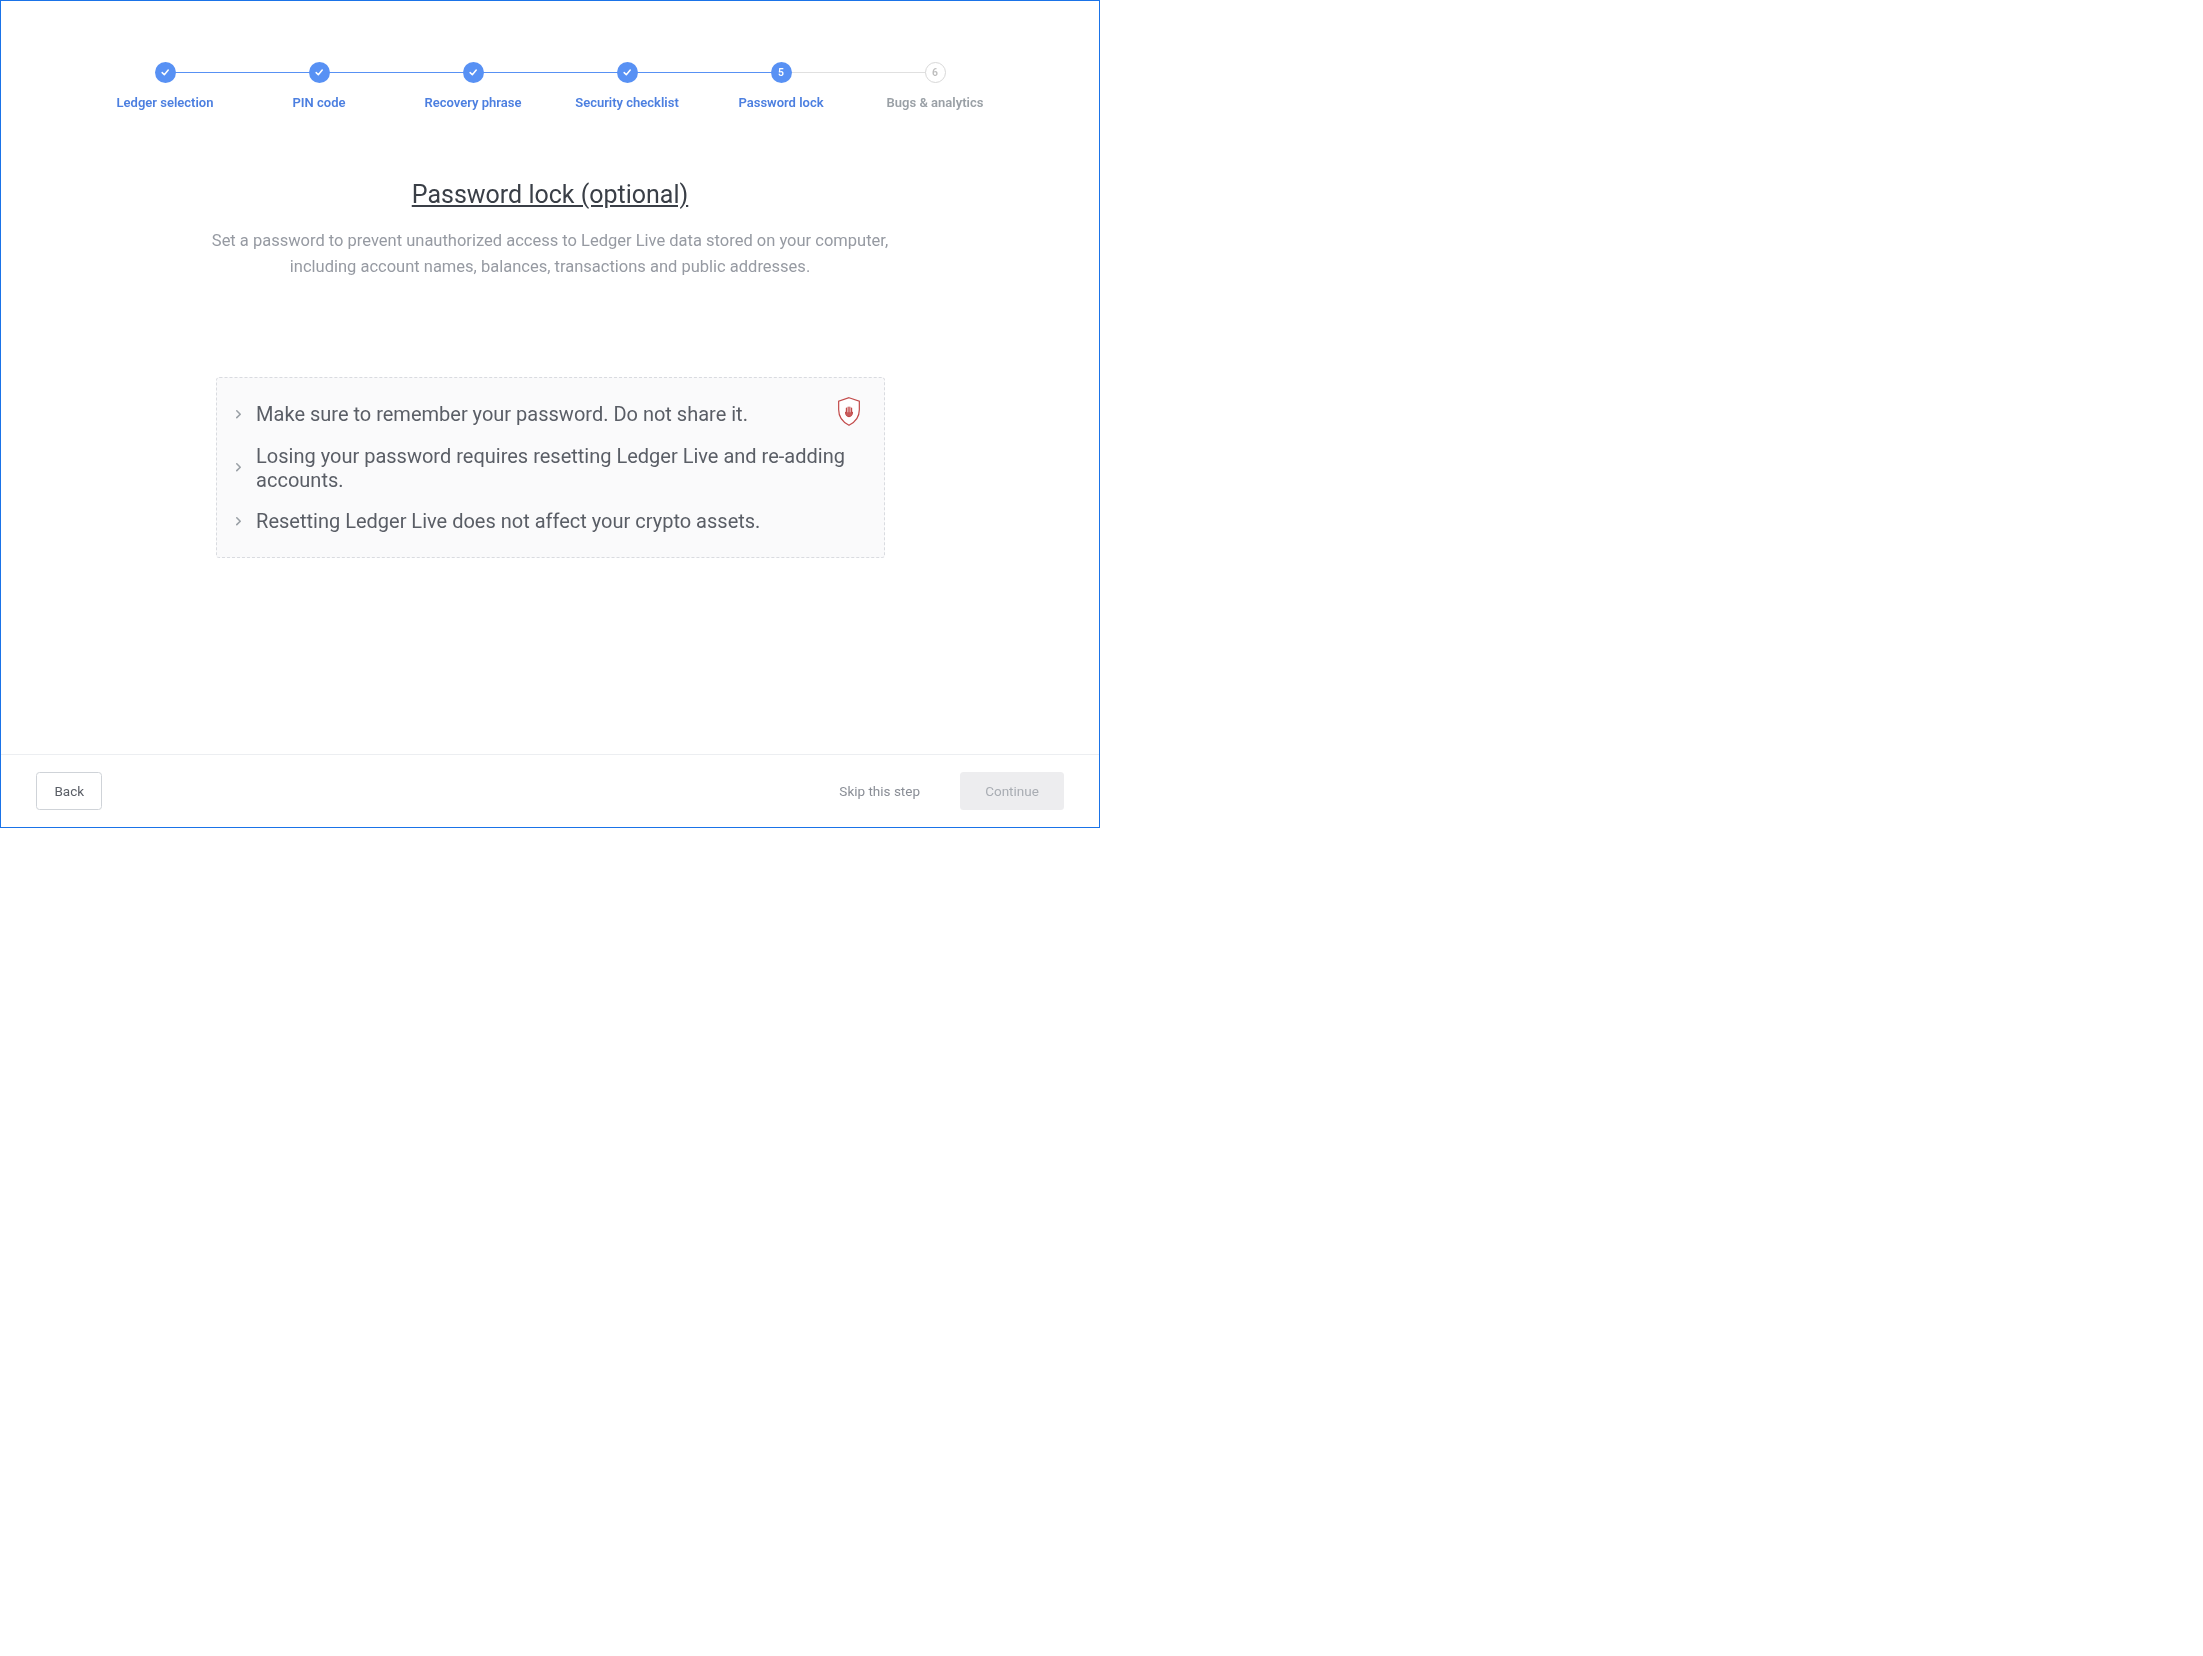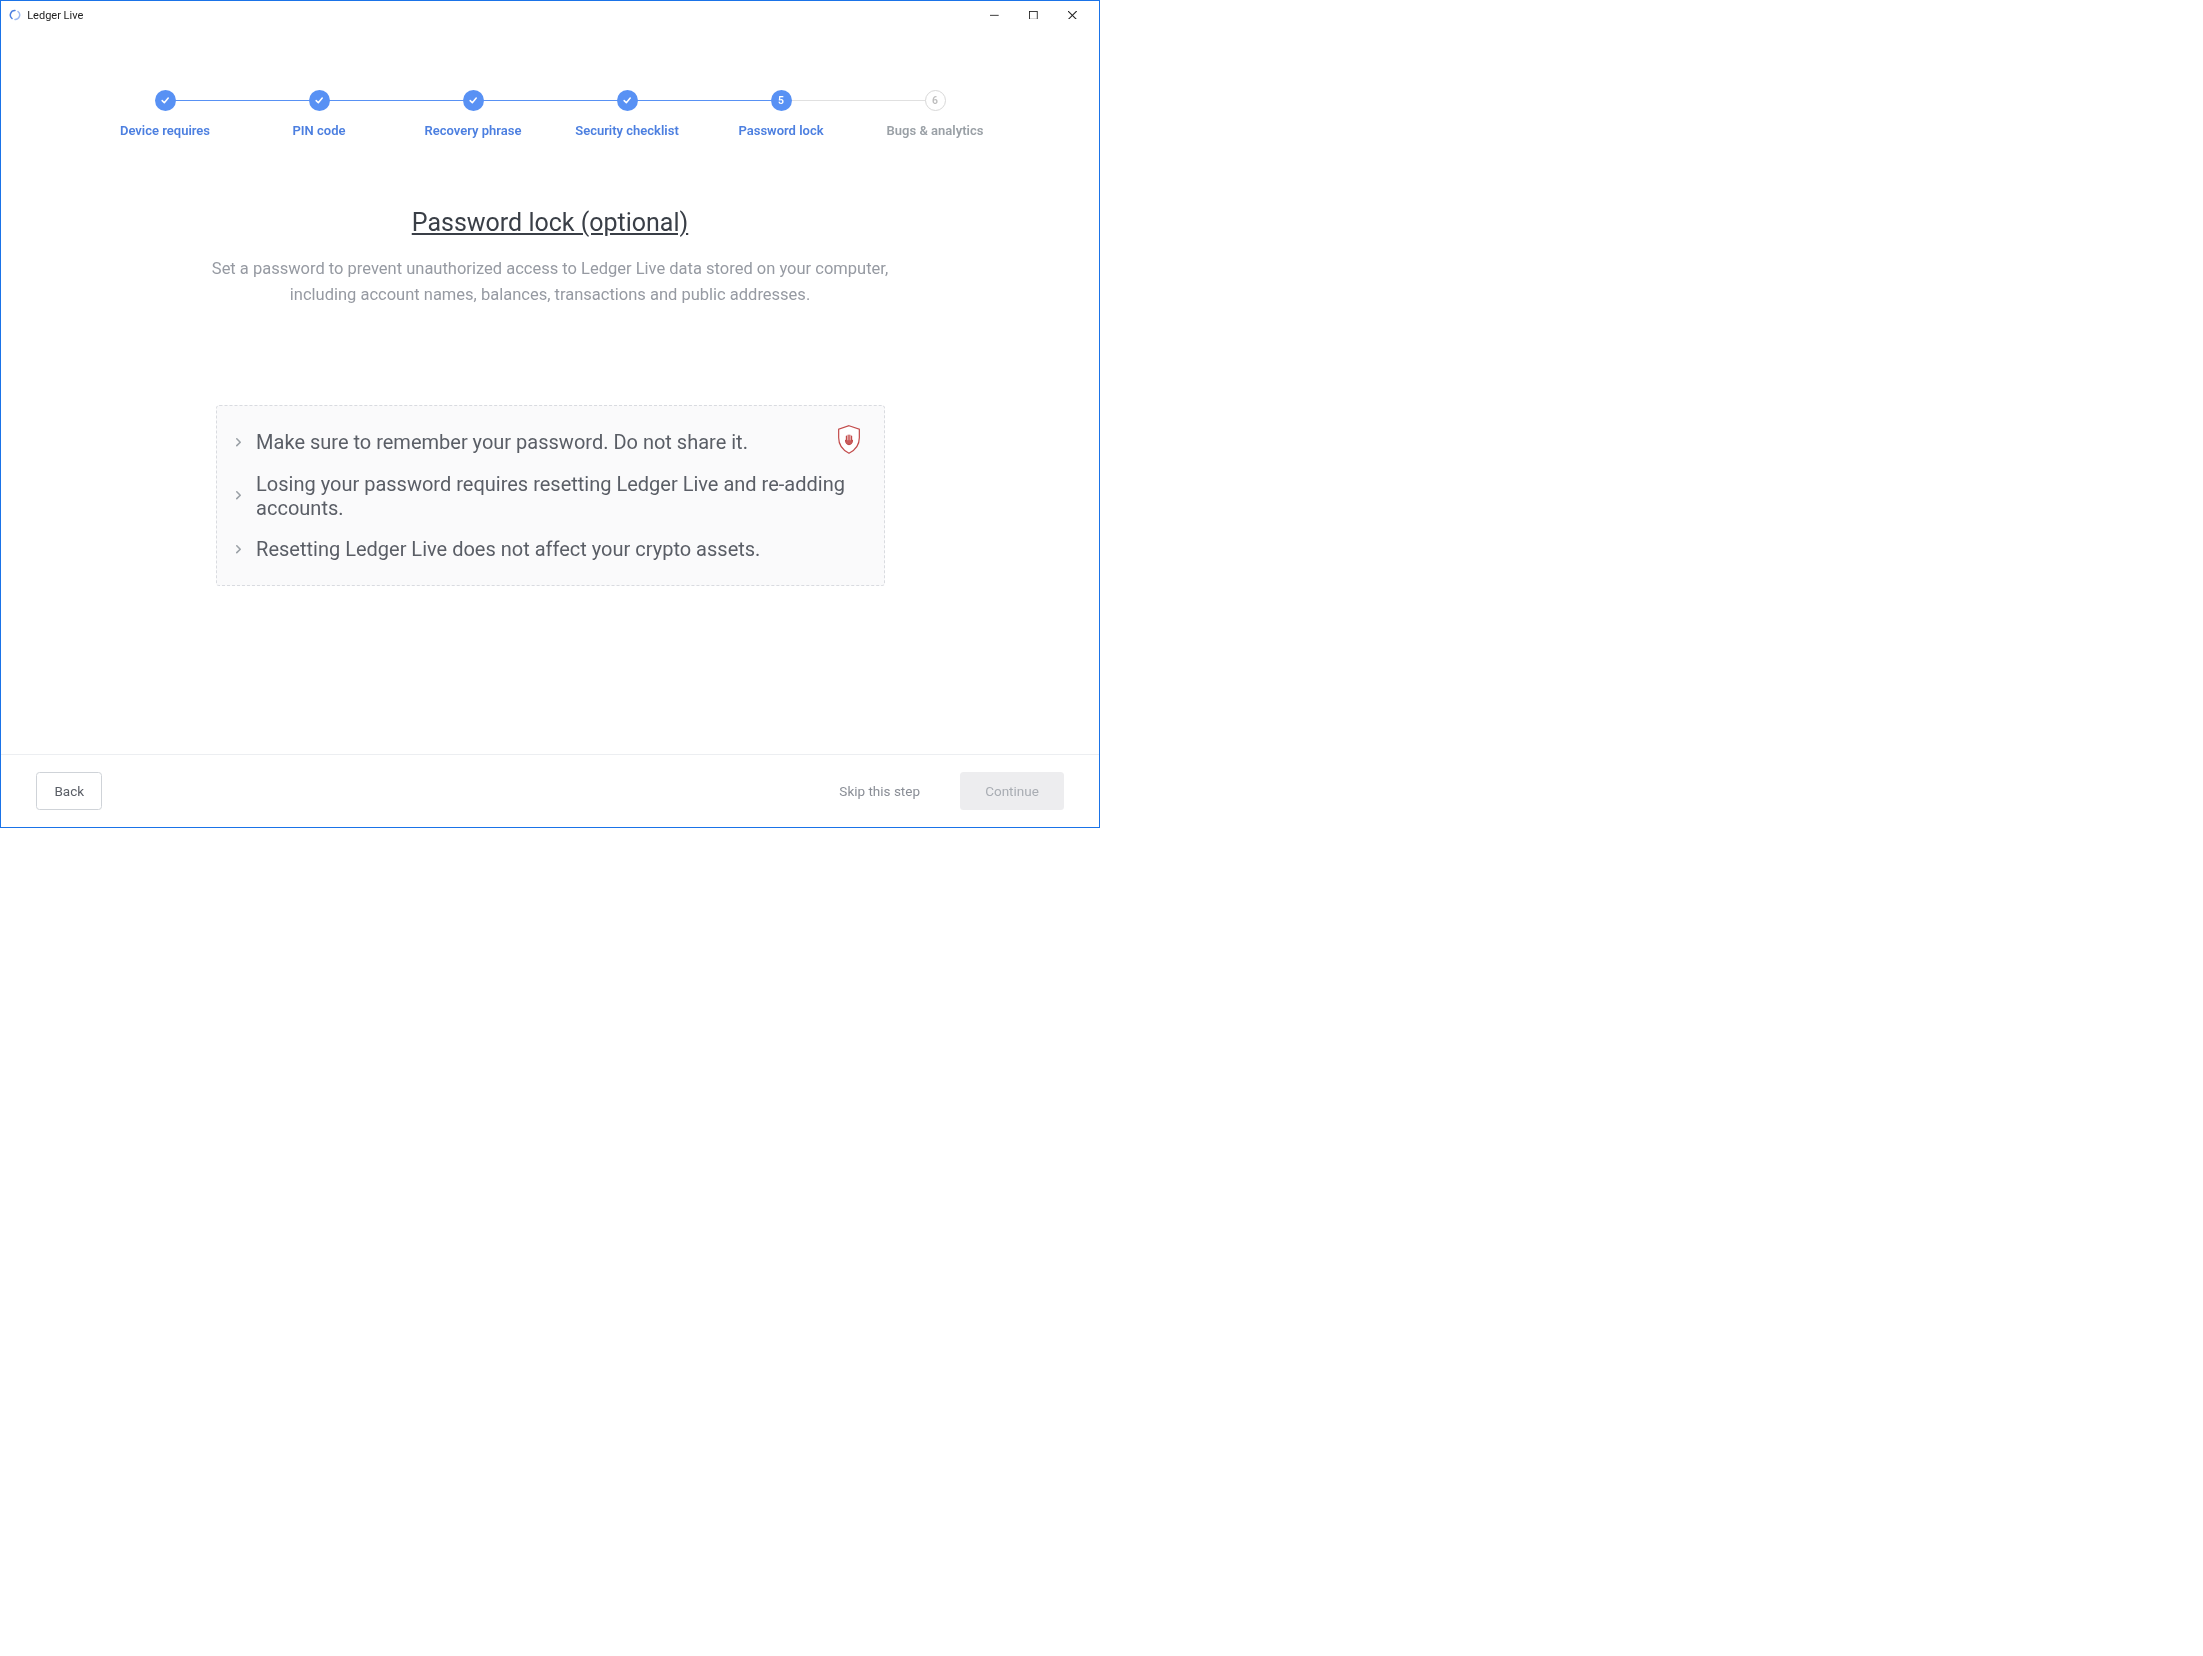--- a/index.html
+++ b/index.html
@@ -241,59 +241,32 @@
     background:#ededef;
     color:#a9adb3;
     min-width: 104px;
   }
 </style>
 </head>
 <body>
 
 <div class="window">
 
-  <div class="titlebar">
-    <span class="app-icon">
-      <svg width="12" height="12" viewBox="0 0 24 24" fill="none">
-        <path d="M12 3 A9 9 0 0 0 6 19" stroke="#4c7fe0" stroke-width="3" stroke-linecap="round"></path>
-        <path d="M12 21 A9 9 0 0 0 18 5" stroke="#9db9f2" stroke-width="3" stroke-linecap="round"></path>
-      </svg>
-    </span>
-    <span class="title">Ledger Live</span>
-    <div class="win-controls">
-      <div class="win-btn">
-        <svg width="8.7" height="8.7" viewBox="0 0 10 10">
-            <line x1="0" y1="5" x2="10" y2="5" stroke-width="1"></line>
-          </svg>
-      </div>
-      <div class="win-btn">
-        <svg width="8.7" height="8.7" viewBox="0 0 10 10">
-            <rect x="0.5" y="0.5" width="9" height="9" fill="none" stroke-width="1"></rect>
-          </svg>
-      </div>
-      <div class="win-btn">
-        <svg width="8.7" height="8.7" viewBox="0 0 10 10">
-            <line x1="0" y1="0" x2="10" y2="10" stroke-width="1.2"></line>
-            <line x1="10" y1="0" x2="0" y2="10" stroke-width="1.2"></line>
-          </svg>
-      </div>
-    </div>
-  </div>
 
   <div class="content">
 
     <div class="stepper">
       <div class="step-row" id="step-row">
           <div class="step done">
             <div class="circle done">
               <svg width="10.4" height="10.4" viewBox="0 0 24 24" fill="none" stroke="#fff" stroke-width="3.5" stroke-linecap="round" stroke-linejoin="round">
                 <polyline points="5 13 10 18 19 7"></polyline>
               </svg>
             </div>
-            <div class="label">Device requires</div>
+            <div class="label">Ledger selection</div>
             <div class="connector"></div>
           </div>
           <div class="step done">
             <div class="circle done">
               <svg width="10.4" height="10.4" viewBox="0 0 24 24" fill="none" stroke="#fff" stroke-width="3.5" stroke-linecap="round" stroke-linejoin="round">
                 <polyline points="5 13 10 18 19 7"></polyline>
               </svg>
             </div>
             <div class="label">PIN code</div>
             <div class="connector"></div>

